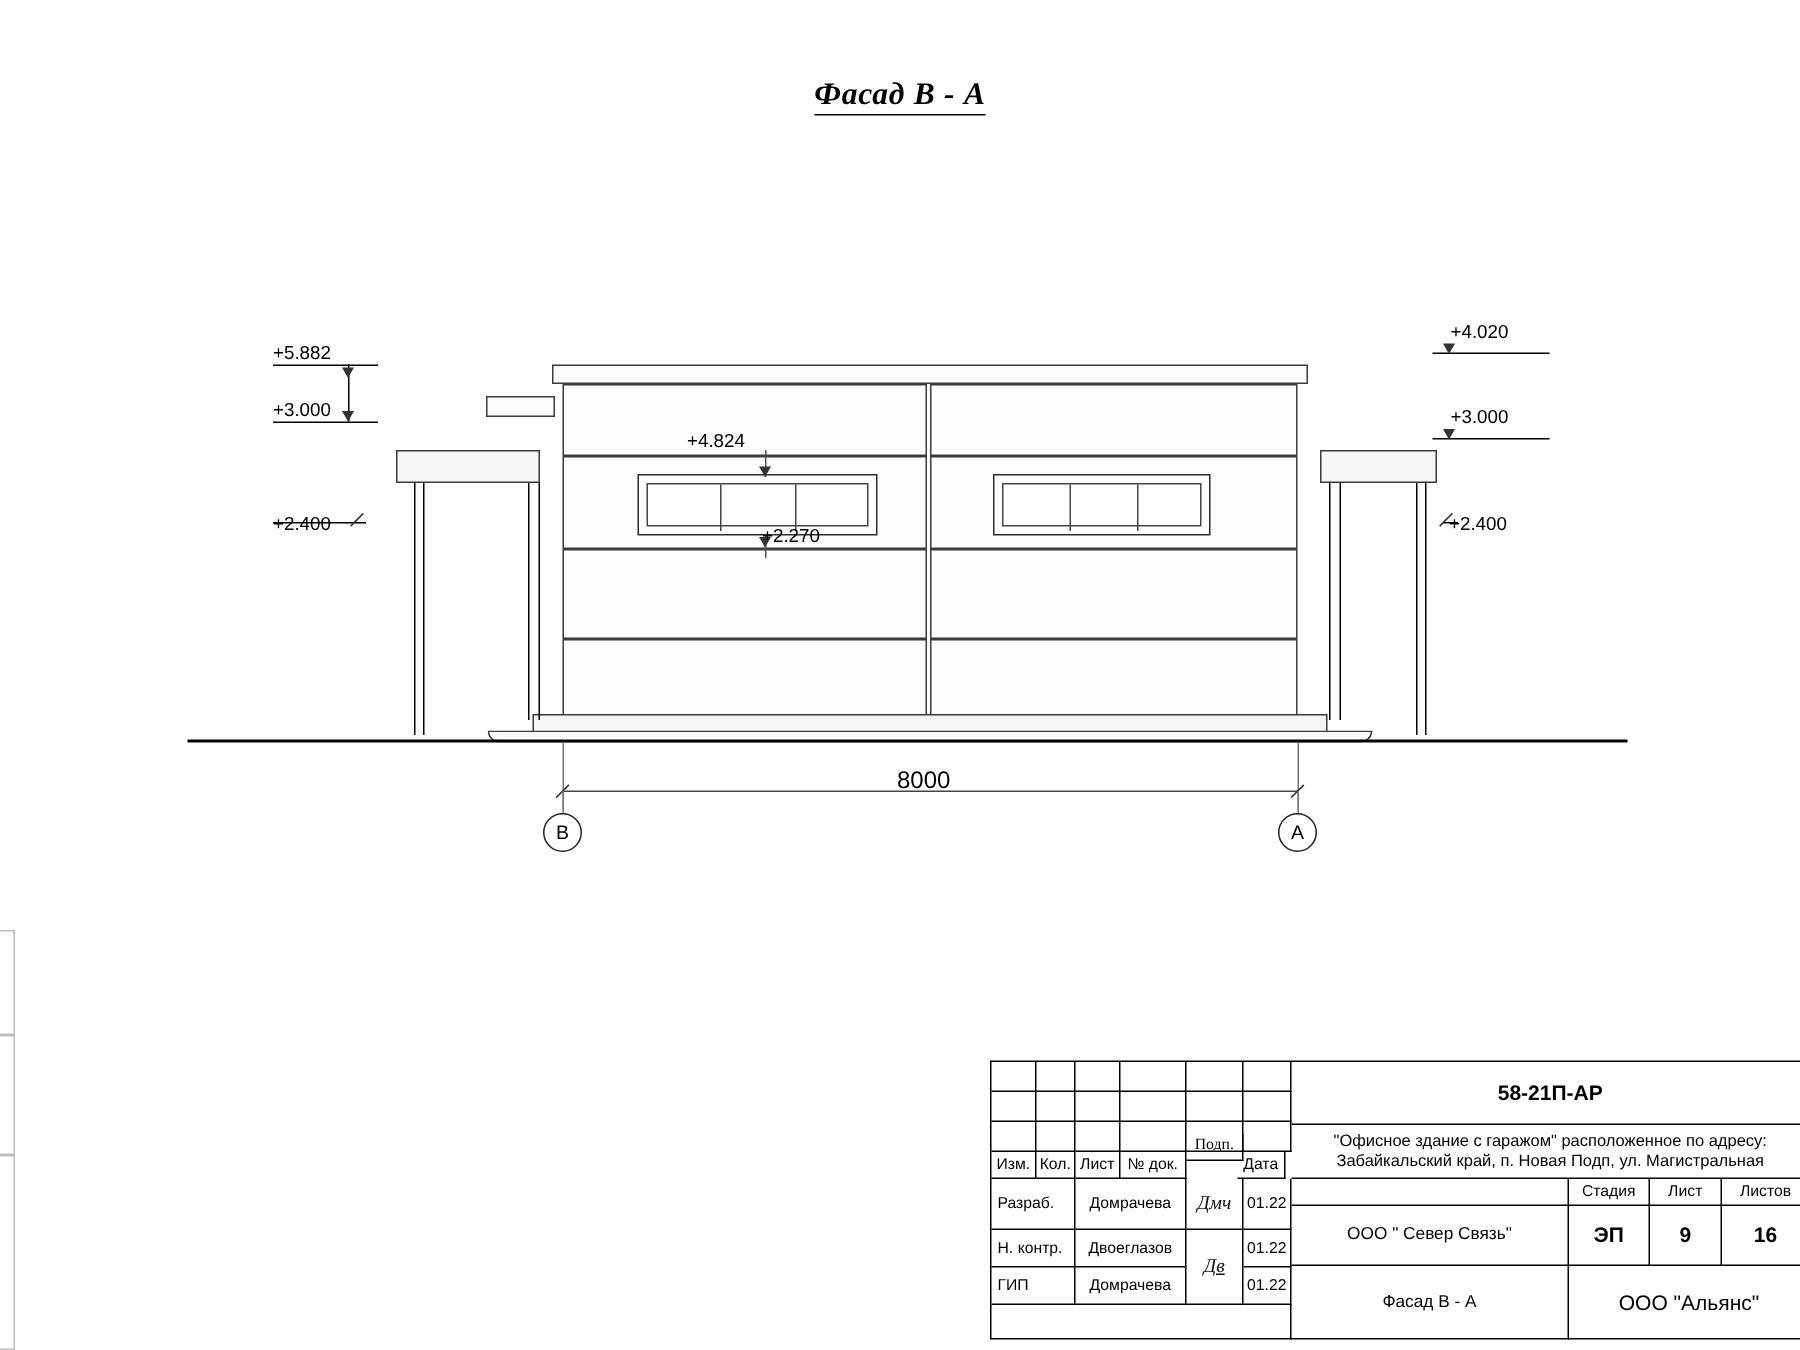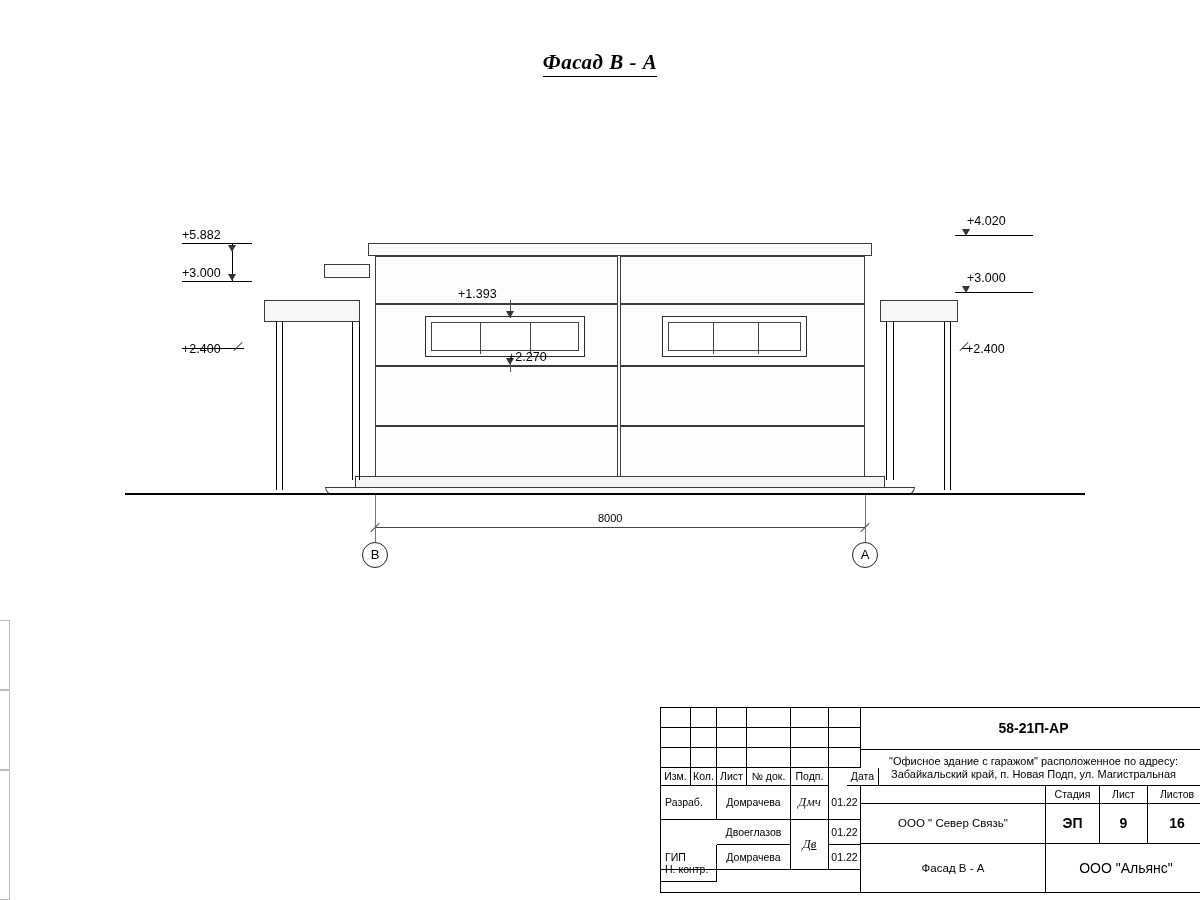--- a/index.html
+++ b/index.html
@@ -159,21 +159,21 @@
 
     <div class="window-frame" style="left:662px; top:316px; width:145px; height:41px;">
       <div class="window-inner" style="left:5px; top:5px; right:5px; bottom:5px;">
         <div class="mullion" style="left:44px; top:0; height:31px;"></div>
         <div class="mullion" style="left:89px; top:0; height:31px;"></div>
       </div>
     </div>
 
     <div class="lead" style="left:510px; top:300px; height:18px;"></div>
     <div class="tick-arrow" style="left:506px; top:311px;"></div>
-    <div class="lbl" style="left:458px; top:287px;">+1.393</div>
+    <div class="lbl" style="left:458px; top:287px;">+4.824</div>
 
     <div class="lead" style="left:510px; top:357px; height:15px;"></div>
     <div class="tick-arrow" style="left:506px; top:358px;"></div>
     <div class="lbl" style="left:508px; top:350px;">+2.270</div>
 
     <div class="ground" style="left:125px; top:493px; width:960px;"></div>
 
     <div class="hline" style="left:182px; top:243px; width:70px;"></div>
     <div class="lbl" style="left:182px; top:228px;">+5.882</div>
     <div class="vline" style="left:232px; top:243px; height:38px;"></div>
@@ -197,21 +197,21 @@
 
     <div class="hline" style="left:962px; top:348px; width:10px;"></div>
     <div class="lbl" style="left:966px; top:342px;">+2.400</div>
     <div class="slash" style="left:958px; top:346px;"></div>
 
     <div class="dim-ext" style="left:375px; top:495px; height:45px;"></div>
     <div class="dim-ext" style="left:865px; top:495px; height:45px;"></div>
     <div class="dim-line" style="left:375px; top:527px; width:490px;"></div>
     <div class="slash" style="left:369px; top:527px;"></div>
     <div class="slash" style="left:859px; top:527px;"></div>
-    <div class="lbl" style="left:598px; top:512px; font-size:11px;">8000</div>
+    <div class="lbl" style="left:598px; top:512px; font-size:16px;">8000</div>
 
     <div class="dim-ext" style="left:375px; top:527px; height:15px;"></div>
     <div class="dim-ext" style="left:865px; top:527px; height:15px;"></div>
     <div class="axis-bubble" style="left:362px; top:542px;">В</div>
     <div class="axis-bubble" style="left:852px; top:542px;">А</div>
 
   </div>
 
   <div id="title-block">
 
@@ -233,29 +233,29 @@
     <div class="cell" style="left:30px;top:40px; width:26px; height:20px;"></div>
     <div class="cell" style="left:56px;top:40px; width:30px; height:20px;"></div>
     <div class="cell" style="left:86px;top:40px; width:44px; height:20px;"></div>
     <div class="cell" style="left:130px;top:40px;width:38px; height:20px;"></div>
     <div class="cell" style="left:168px;top:40px;width:32px; height:20px;"></div>
 
     <div class="cell small" style="left:0;   top:60px; width:30px; height:18px;">Изм.</div>
     <div class="cell small" style="left:30px;top:60px; width:26px; height:18px;">Кол.</div>
     <div class="cell small" style="left:56px;top:60px; width:30px; height:18px;">Лист</div>
     <div class="cell small" style="left:86px;top:60px; width:44px; height:18px;">№ док.</div>
-    <div class="cell small" style="left:130px;top:60px;width:38px; height:18px;">Подп.</div>
-    <div class="cell small" style="left:186px;top:60px;width:32px; height:18px;text-align:center;">Дата</div>
+    <div class="cell small" style="left:130px;top:48px;width:38px; height:18px;font-family:Liberation Serif, serif;">Подп.</div>
+    <div class="cell small" style="left:164px;top:60px;width:32px; height:18px;text-align:center;">Дата</div>
 
     <div class="cell small" style="left:0; top:78px; width:56px; height:34px; justify-content:flex-start; padding-left:4px;">Разраб.</div>
     <div class="cell small" style="left:56px; top:78px; width:74px; height:34px;">Домрачева</div>
     <div class="cell sig" style="left:130px; top:78px; width:38px; height:34px;">Дмч</div>
     <div class="cell small" style="left:168px; top:78px; width:32px; height:34px;">01.22</div>
 
-    <div class="cell small" style="left:0; top:112px; width:56px; height:25px; justify-content:flex-start; padding-left:4px;margin-top:37px;">Н. контр.</div>
+    <div class="cell small" style="left:0; top:112px; width:56px; height:25px; justify-content:flex-start; padding-left:4px;">Н. контр.</div>
     <div class="cell small" style="left:56px; top:112px; width:74px; height:25px;">Двоеглазов</div>
     <div class="cell small" style="left:168px; top:112px; width:32px; height:25px;">01.22</div>
 
     <div class="cell small" style="left:0; top:137px; width:56px; height:25px; justify-content:flex-start; padding-left:4px;">ГИП</div>
     <div class="cell small" style="left:56px; top:137px; width:74px; height:25px;">Домрачева</div>
     <div class="cell small" style="left:168px; top:137px; width:32px; height:25px;">01.22</div>
 
     <div class="cell sig" style="left:130px; top:112px; width:38px; height:50px;text-decoration:underline;">Дв</div>
 
     <div class="cell" style="left:0; top:162px; width:200px; height:23px; border-bottom:none;"></div>

